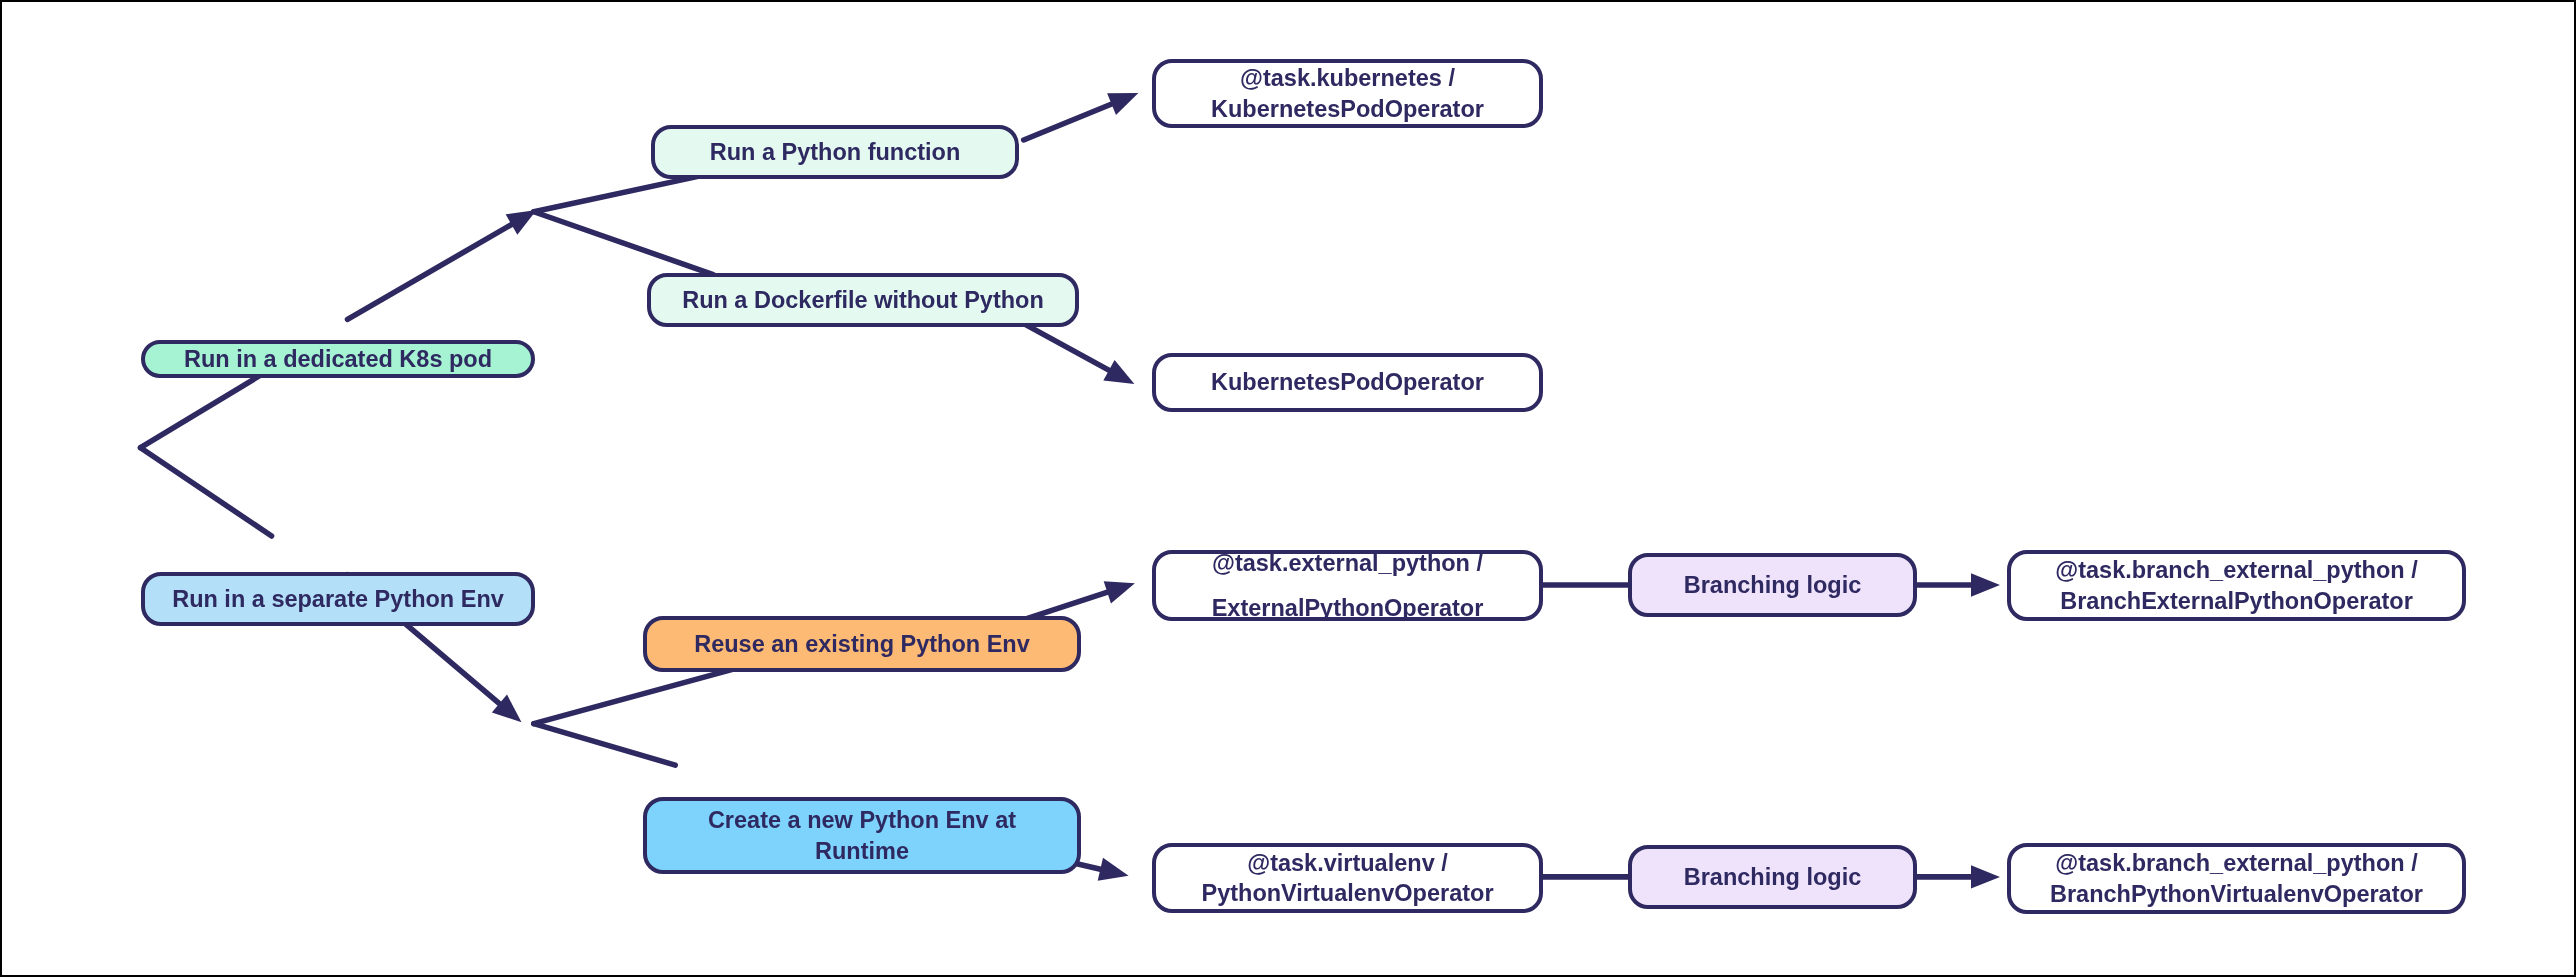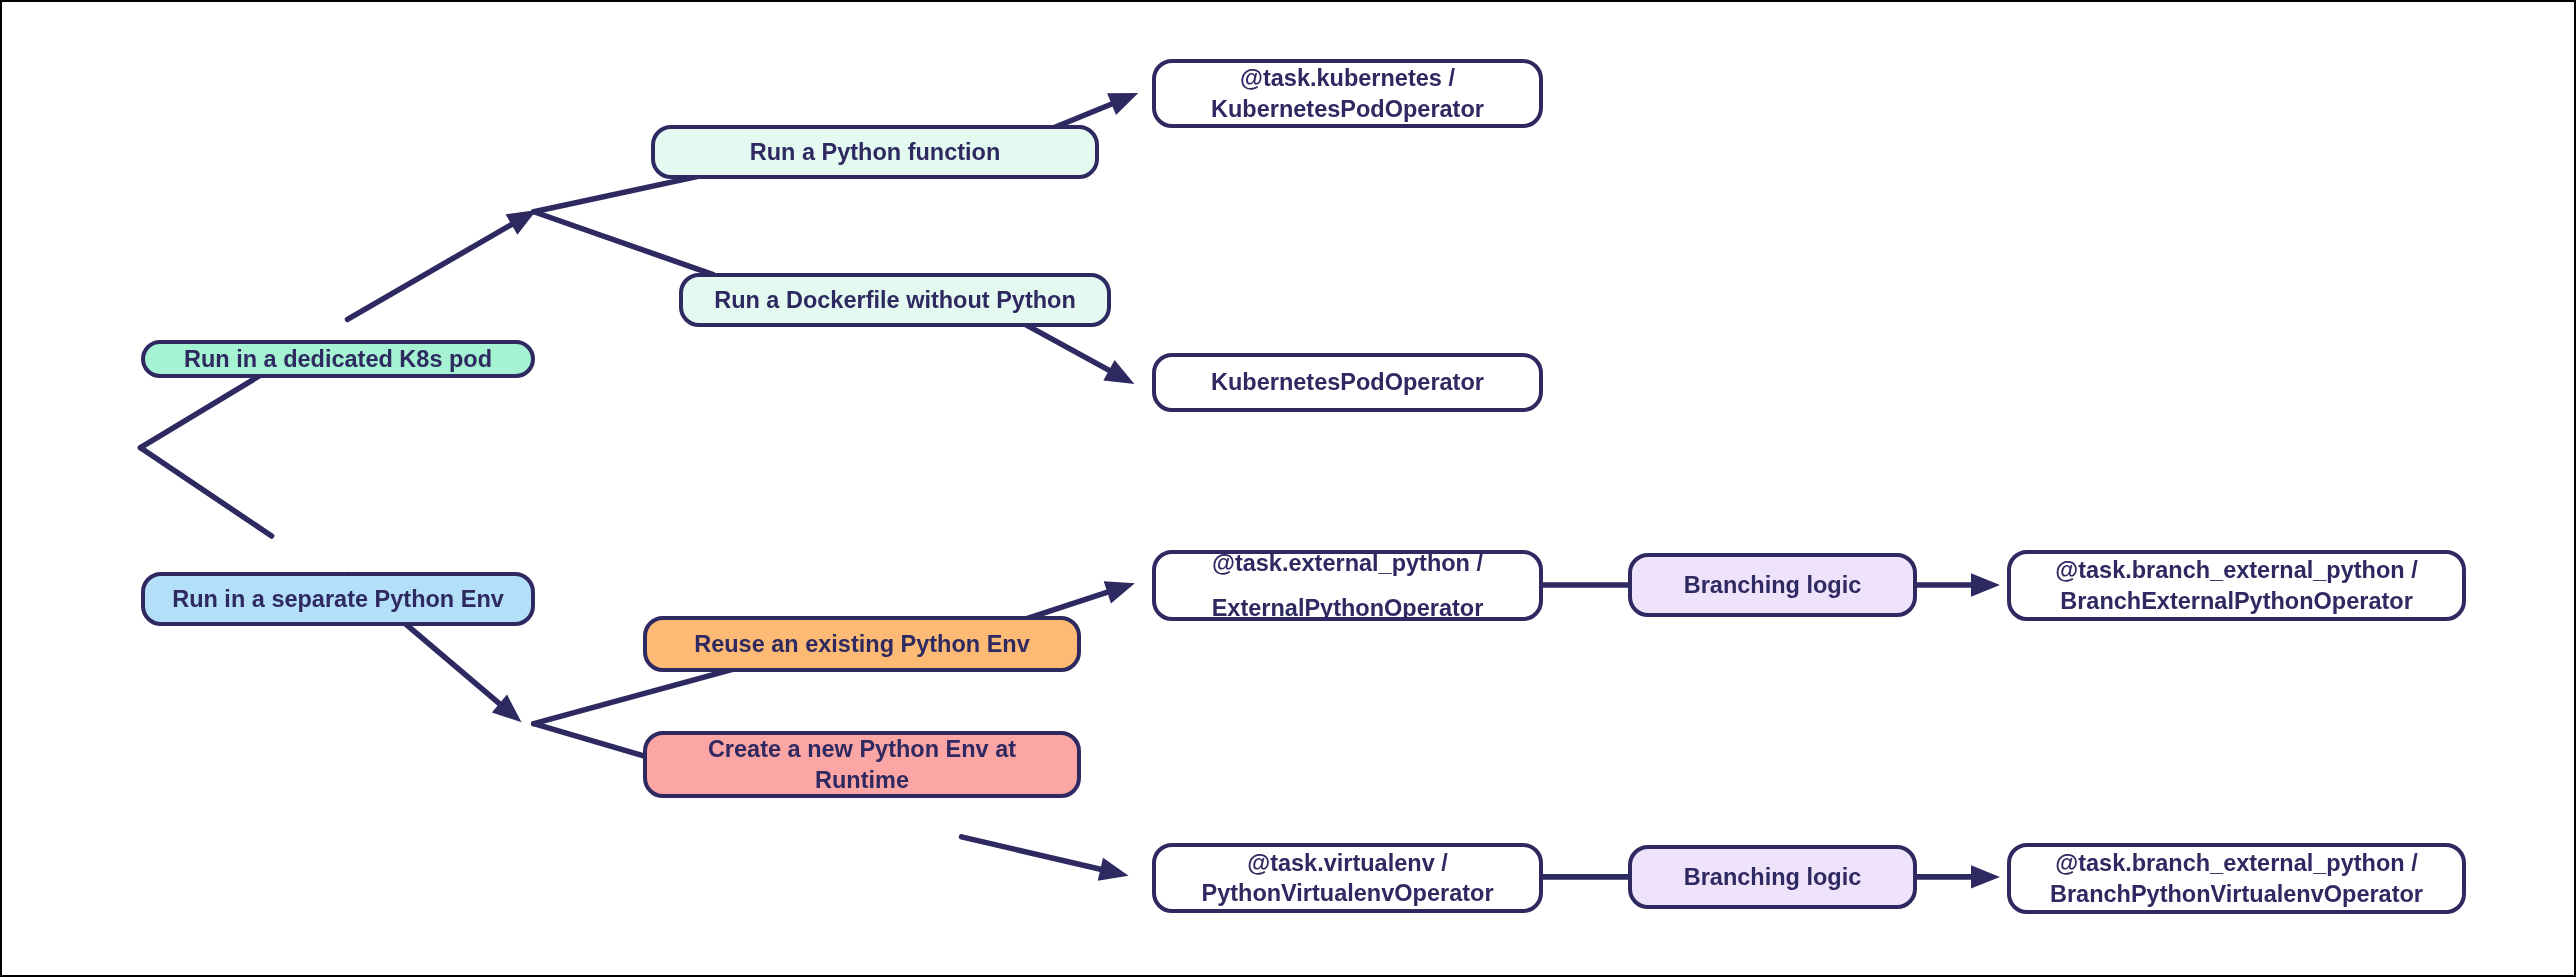--- a/index.html
+++ b/index.html
@@ -67,42 +67,42 @@
   </svg>
 
   <div class="node" style="left: 139px; top: 309px; width: 394px; height: 38px; background: rgb(165, 243, 210); margin-top: 29px;">
     <span>Run in a dedicated K8s pod</span>
   </div>
 
   <div class="node" style="left: 139px; top: 526px; width: 394px; height: 54px; background: rgb(179, 224, 248); margin-top: 44px;">
     <span>Run in a separate Python Env</span>
   </div>
 
-  <div class="node" style="left: 649px; top: 123px; width: 448px; height: 54px; background: rgb(228, 250, 241);">
+  <div class="node" style="left: 649px; top: 123px; width: 368px; height: 54px; background: rgb(228, 250, 241);">
     <span>Run a Python function</span>
   </div>
 
-  <div class="node" style="left: 645px; top: 271px; width: 432px; height: 54px; background: rgb(228, 250, 241); margin-left: 32px;">
+  <div class="node" style="left: 645px; top: 271px; width: 432px; height: 54px; background: rgb(228, 250, 241);">
     <span>Run a Dockerfile without Python</span>
   </div>
 
   <div class="node" style="left: 1150px; top: 57px; width: 391px; height: 69px; background: rgb(255, 255, 255);">
     <span>@task.kubernetes /</span>
     <span>KubernetesPodOperator</span>
   </div>
 
   <div class="node" style="left: 1150px; top: 351px; width: 391px; height: 59px; background: rgb(255, 255, 255);">
     <span>KubernetesPodOperator</span>
   </div>
 
   <div class="node" style="left: 641px; top: 614px; width: 438px; height: 56px; background: #fdba74;">
     <span>Reuse an existing Python Env</span>
   </div>
 
-  <div class="node" style="left: 641px; top: 729px; width: 438px; height: 67px; background: #fca5a5;">
+  <div class="node" style="left: 641px; top: 795px; width: 438px; height: 77px; background: #7dd3fc;">
     <span>Create a new Python Env at</span>
     <span>Runtime</span>
   </div>
 
   <div class="node" style="left: 1150px; top: 548px; width: 391px; height: 71px; background: rgb(255, 255, 255); gap: 14px;">
     <span>@task.external_python /</span>
     <span>ExternalPythonOperator</span>
   </div>
 
   <div class="node" style="left: 1150px; top: 841px; width: 391px; height: 70px; background: rgb(255, 255, 255);">

